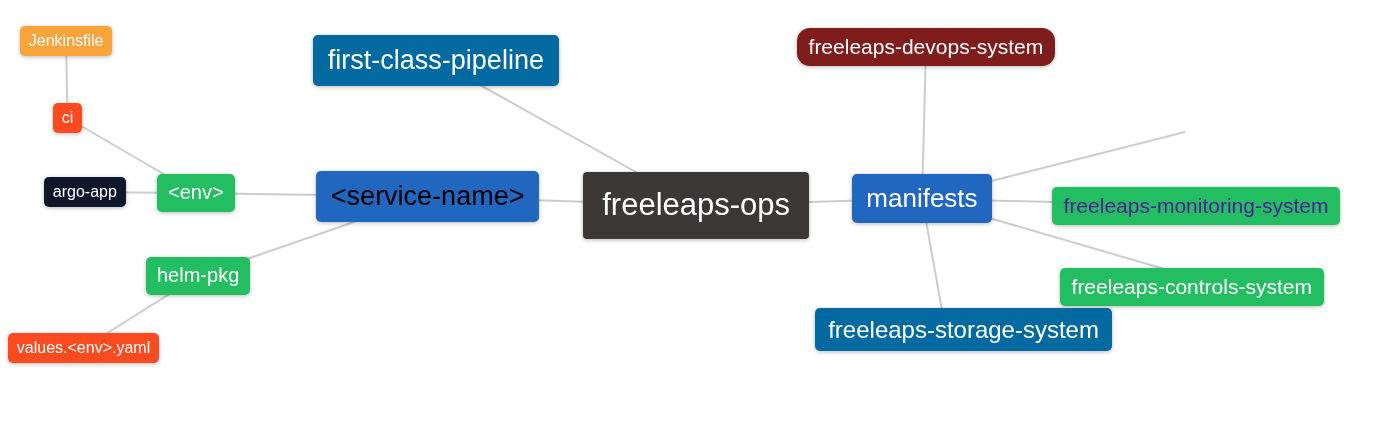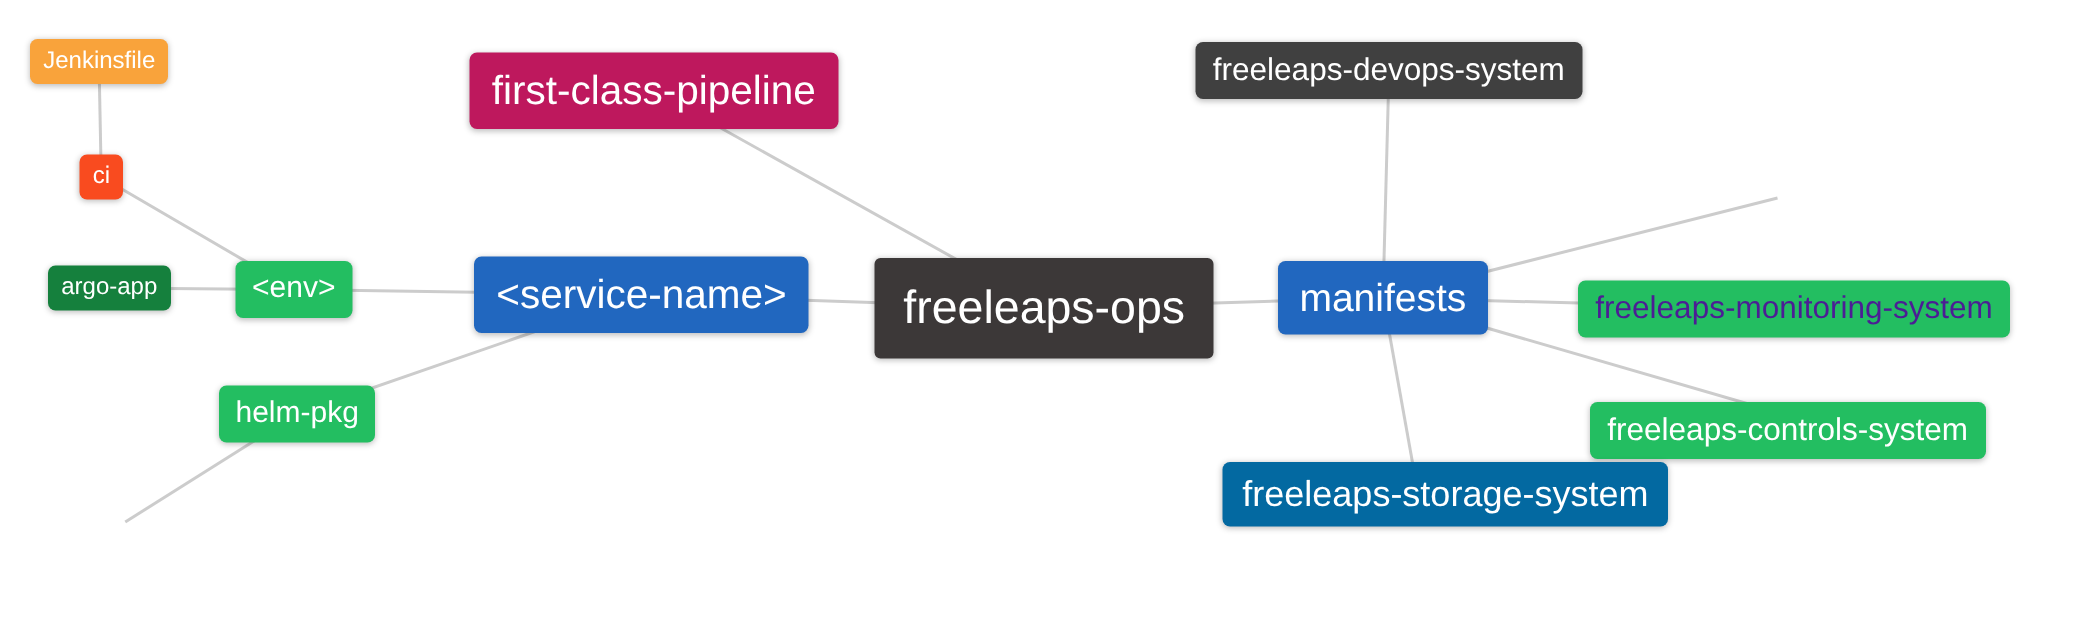--- a/index.html
+++ b/index.html
@@ -47,24 +47,25 @@
       <line x1="427.5" y1="196.5" x2="696" y2="205.5" class="edge" stroke="#CCCCCC"></line>
       <line x1="696" y1="205.5" x2="922" y2="198.5" class="edge" stroke="#CCCCCC"></line>
       <line x1="922" y1="198.5" x2="926" y2="47" class="edge" stroke="#CCCCCC"></line>
       <line x1="922" y1="198.5" x2="1185" y2="132" class="edge" stroke="#CCCCCC"></line>
       <line x1="922" y1="198.5" x2="1196" y2="206" class="edge" stroke="#CCCCCC"></line>
       <line x1="922" y1="198.5" x2="1192" y2="277" class="edge" stroke="#CCCCCC"></line>
       <line x1="922" y1="198.5" x2="945" y2="327" class="edge" stroke="#CCCCCC"></line>
     </svg>
 <div class="node orange" style="left: 20px; top: 26px; font-size: 16px; background: rgb(249, 163, 59); color: rgb(255, 255, 255);">Jenkinsfile</div>
     <div class="node red" style="left: 53px; top: 103px; font-size: 16px; background: rgb(249, 75, 31); color: rgb(255, 255, 255); text-align: center;">ci</div>
-    <div class="node red" style="left: 32px; top: 177px; font-size: 16px; background: #15803d; color: rgb(255, 255, 255);">argo-app</div>
+    <div class="node red" style="left: 44px; top: 177px; font-size: 16px; background: #0f172a; color: rgb(255, 255, 255);">argo-app</div>
     <div class="node green" style="left: 157px; top: 174px; font-size: 20px; background: rgb(35, 190, 97); color: rgb(255, 255, 255);">&lt;env&gt;</div>
     <div class="node green" style="left: 146px; top: 257px; font-size: 20px; background: rgb(35, 190, 97); color: rgb(255, 255, 255); text-align: center;">helm-pkg</div>
-    <div class="node blue" style="left: 313px; top: 35px; font-size: 27px; background: #be185d; color: rgb(255, 255, 255);">first-class-pipeline</div>
-    <div class="node blue" style="left: 316px; top: 171px; font-size: 27px; background: rgb(33, 103, 191); color: #ffffff;">&lt;service-name&gt;</div>
+    <div class="node red" style="left: 8px; top: 333px; font-size: 16px; background: rgb(249, 75, 31); color: rgb(255, 255, 255);">values.&lt;env&gt;.yaml</div>
+    <div class="node blue" style="left: 313px; top: 35px; font-size: 27px; background: #0369a1; color: rgb(255, 255, 255);">first-class-pipeline</div>
+    <div class="node blue" style="left: 316px; top: 171px; font-size: 27px; background: rgb(33, 103, 191); color: #000000;">&lt;service-name&gt;</div>
     <div class="node dark" style="left: 583px; top: 172px; font-size: 31px; background: rgb(60, 56, 56); color: rgb(255, 255, 255);">freeleaps-ops</div>
     <div class="node blue" style="left: 852px; top: 174px; font-size: 26px; background: rgb(33, 103, 191); color: rgb(255, 255, 255); text-align: right;">manifests</div>
-    <div class="node green sys" style="left: 797px; top: 28px; font-size: 21px; background: #404040; color: rgb(255, 255, 255);">freeleaps-devops-system</div>
+    <div class="node green sys" style="left: 797px; top: 28px; font-size: 21px; background: #7f1d1d; color: rgb(255, 255, 255); border-radius: 13px;">freeleaps-devops-system</div>
     <div class="node green sys" style="left: 1052px; top: 187px; font-size: 21px; background: rgb(35, 190, 97); color: #4c1d95;">freeleaps-monitoring-system</div>
     <div class="node green sys" style="left: 1060px; top: 268px; font-size: 21px; background: rgb(35, 190, 97); color: rgb(255, 255, 255);">freeleaps-controls-system</div>
     <div class="node green sys" style="left: 815px; top: 308px; font-size: 24px; background: #0369a1; color: rgb(255, 255, 255);">freeleaps-storage-system</div>
   </div>
 
 </body></html>

